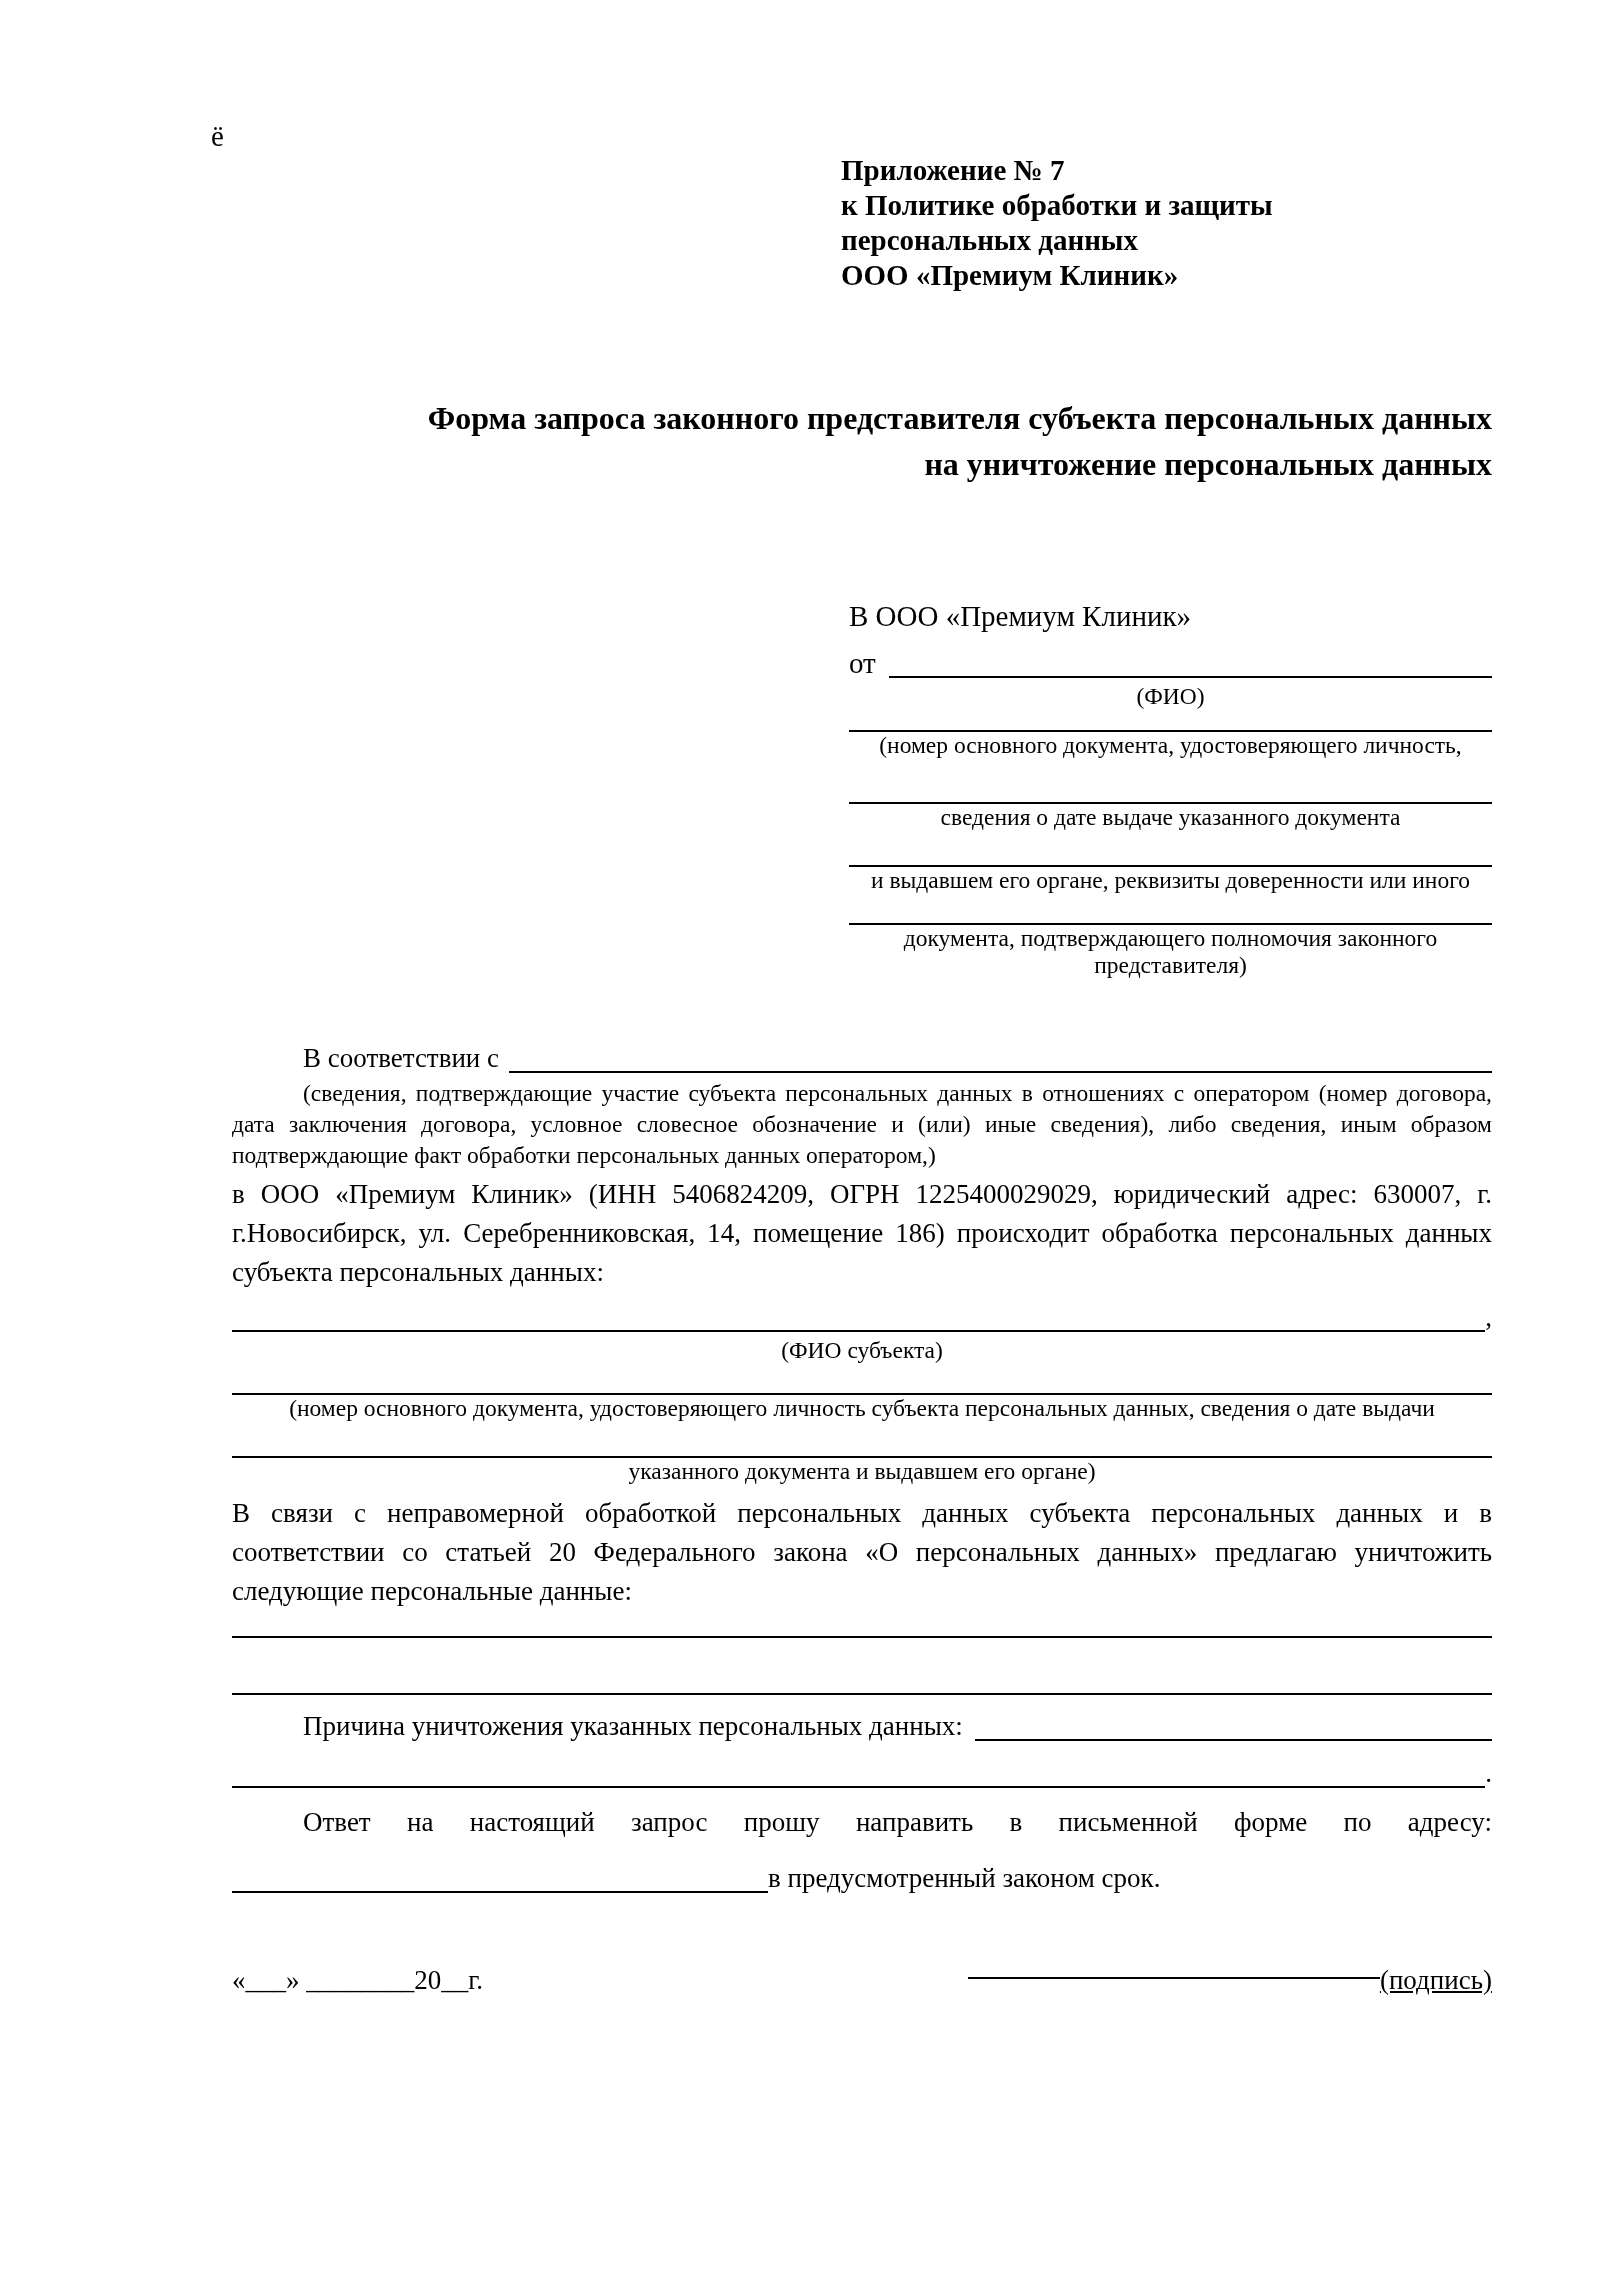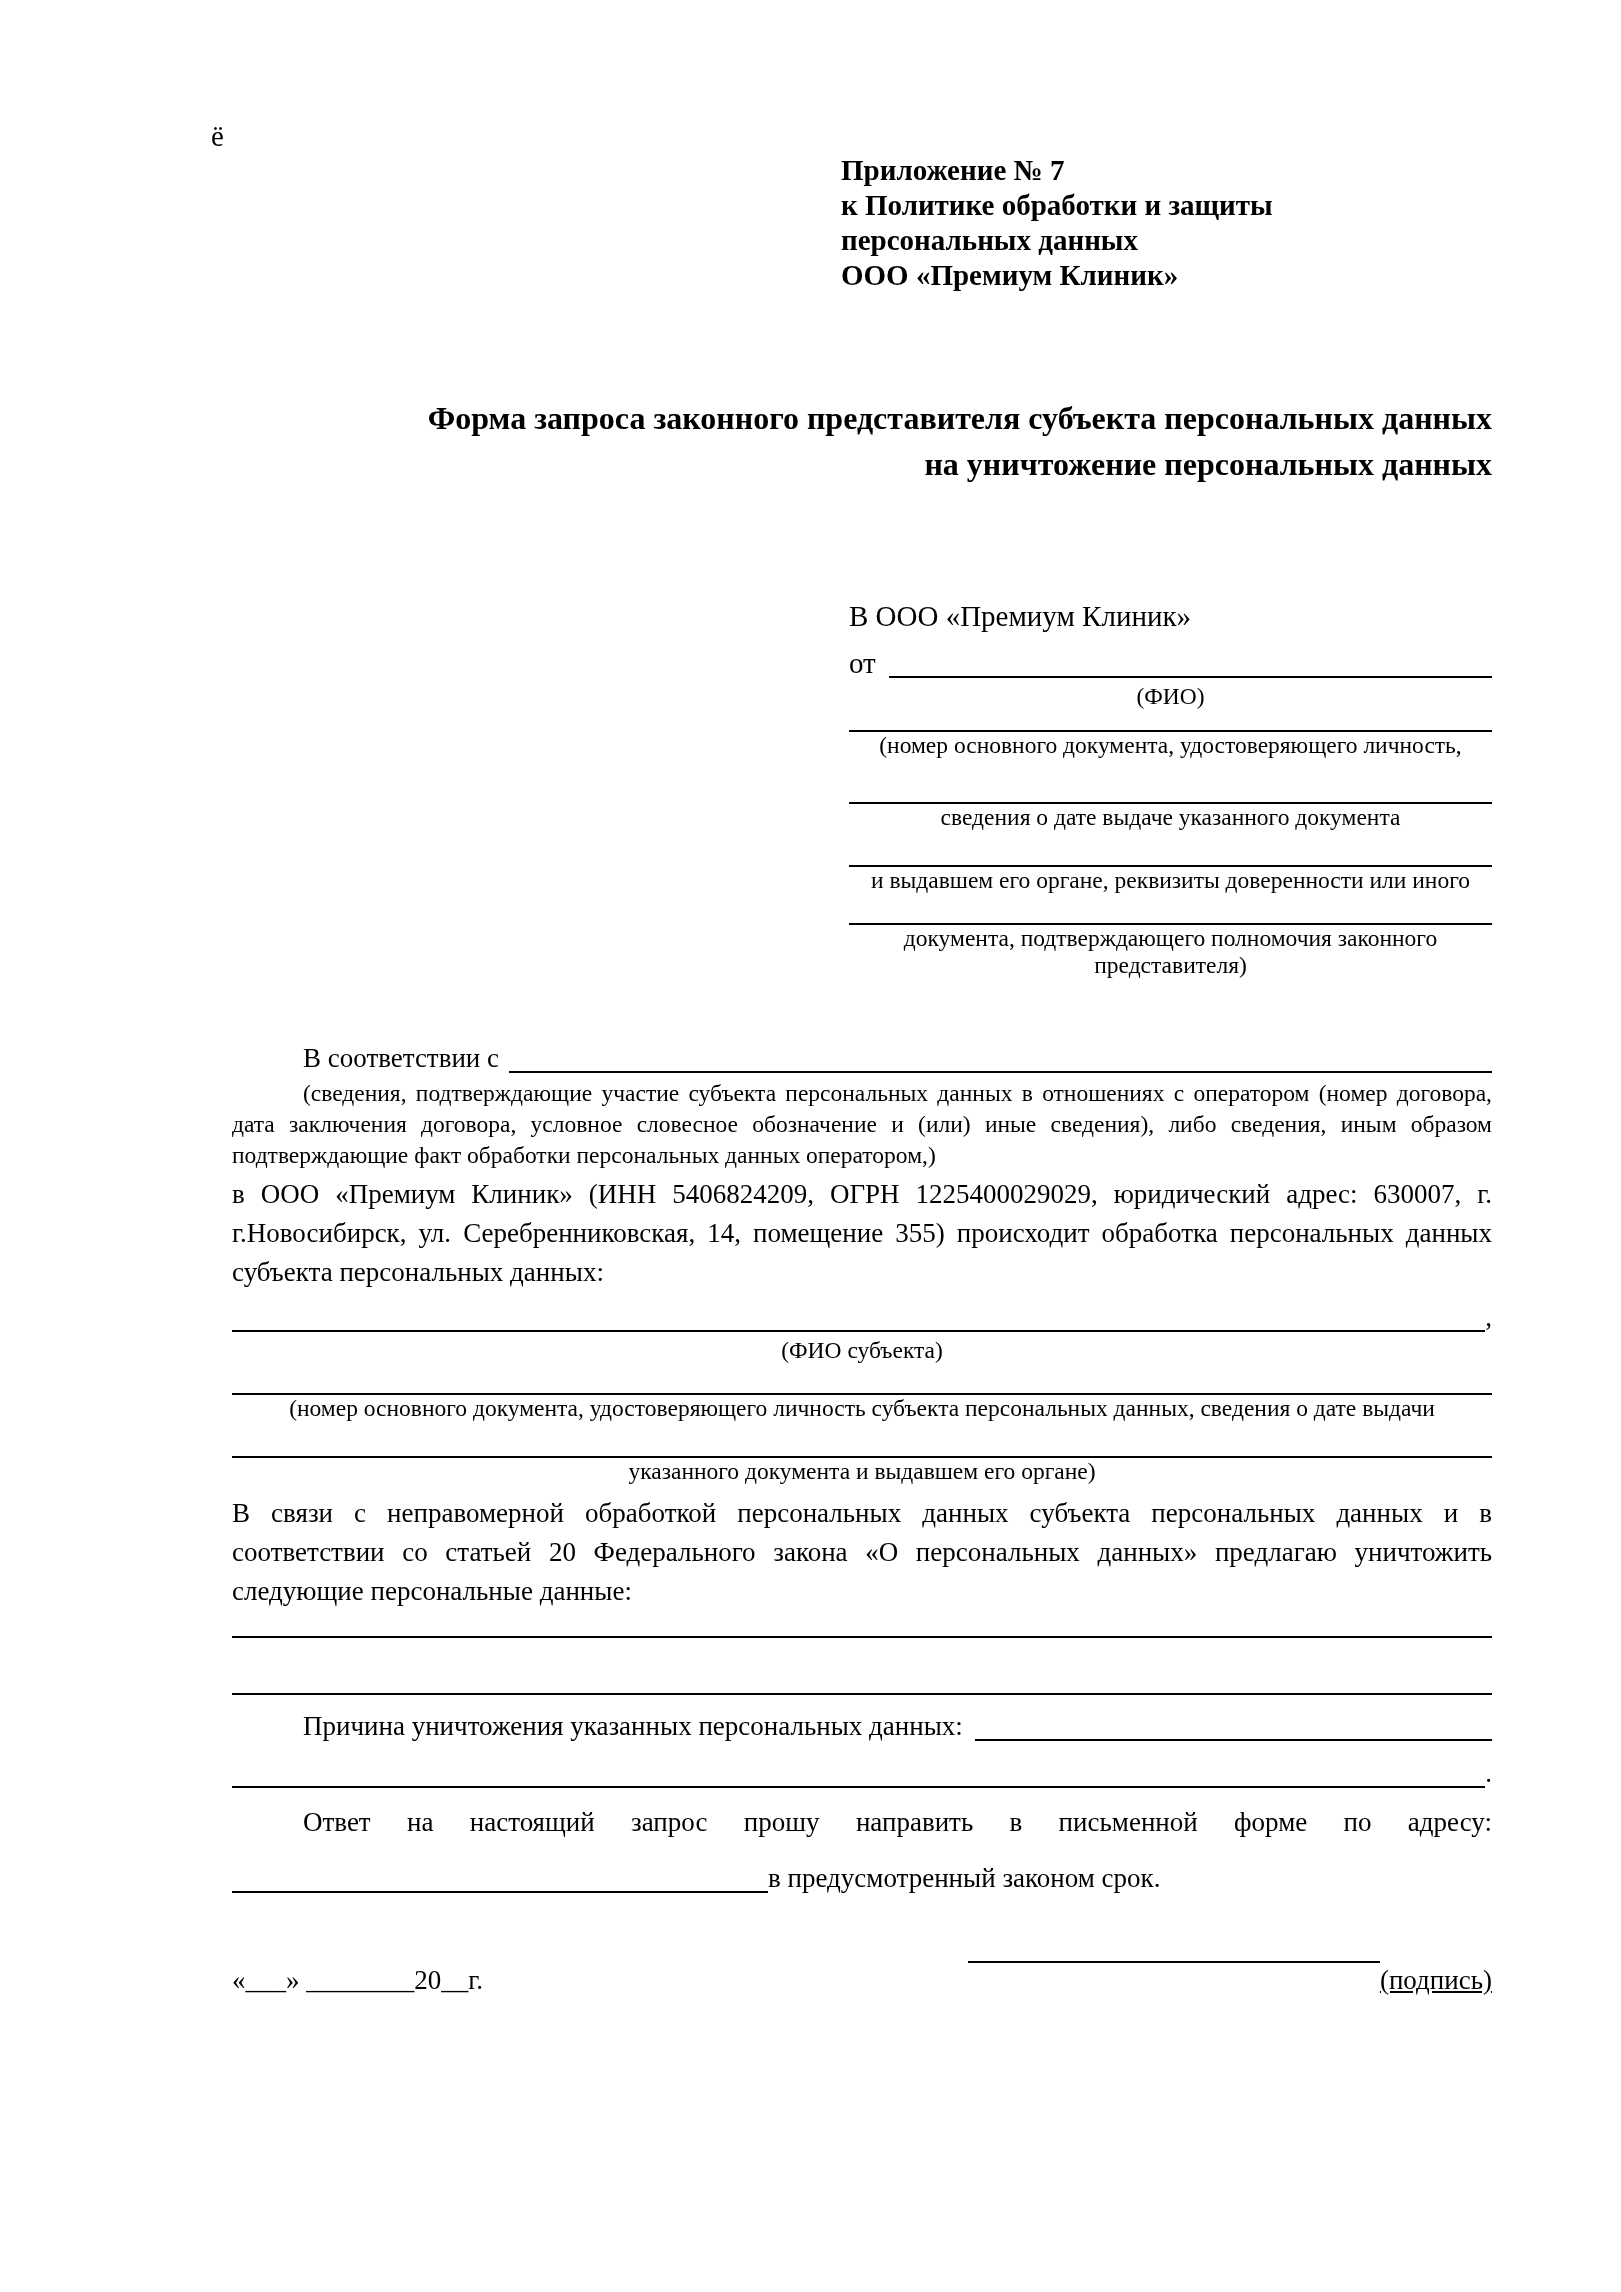--- a/index.html
+++ b/index.html
@@ -88,21 +88,21 @@
     text-indent: 71px;
   }
   .reply-tail-row { display: flex; margin-top: 17px; }
   .reply-tail-row .fixed-fill {
     flex: 0 0 536px;
     border-bottom: 2.9px solid #000;
     margin-bottom: 4.9px;
   }
   .footer-row {
     display: flex;
-    align-items: flex-start;
+    align-items: center;
     margin-top: 63px;
   }
   .footer-row .date { white-space: nowrap; }
   .footer-row .sig-fill {
     flex: 0 0 412px;
     margin-left: auto;
     border-bottom: 2.9px solid #000;
     margin-bottom: 4.9px;
   }
   .footer-row .sig-caption { white-space: nowrap; text-decoration: underline; }
@@ -149,21 +149,21 @@
       <div class="caption">документа, подтверждающего полномочия законного представителя)</div>
     </div>
 
     <div class="accordance body-text">
       <span class="lead">В соответствии с</span>
       <span class="fill"></span>
     </div>
 
     <div class="note">(сведения, подтверждающие участие субъекта персональных данных в отношениях с оператором (номер договора, дата заключения договора, условное словесное обозначение и (или) иные сведения), либо сведения, иным образом подтверждающие факт обработки персональных данных оператором,)</div>
 
-    <div class="para body-text">в ООО «Премиум Клиник» (ИНН 5406824209, ОГРН 1225400029029, юридический адрес: 630007, г. г.Новосибирск, ул. Серебренниковская, 14, помещение 355) происходит обработка персональных данных субъекта персональных данных:</div>
+    <div class="para body-text">в ООО «Премиум Клиник» (ИНН 5406824209, ОГРН 1225400029029, юридический адрес: 630007, г. г.Новосибирск, ул. Серебренниковская, 14, помещение 186) происходит обработка персональных данных субъекта персональных данных:</div>
 
     <div class="subject-row body-text">
       <span class="fill"></span>
       <span class="comma">,</span>
     </div>
     <div class="caption">(ФИО субъекта)</div>
 
     <div class="u-line mt30"></div>
     <div class="caption">(номер основного документа, удостоверяющего личность субъекта персональных данных, сведения о дате выдачи</div>
 

